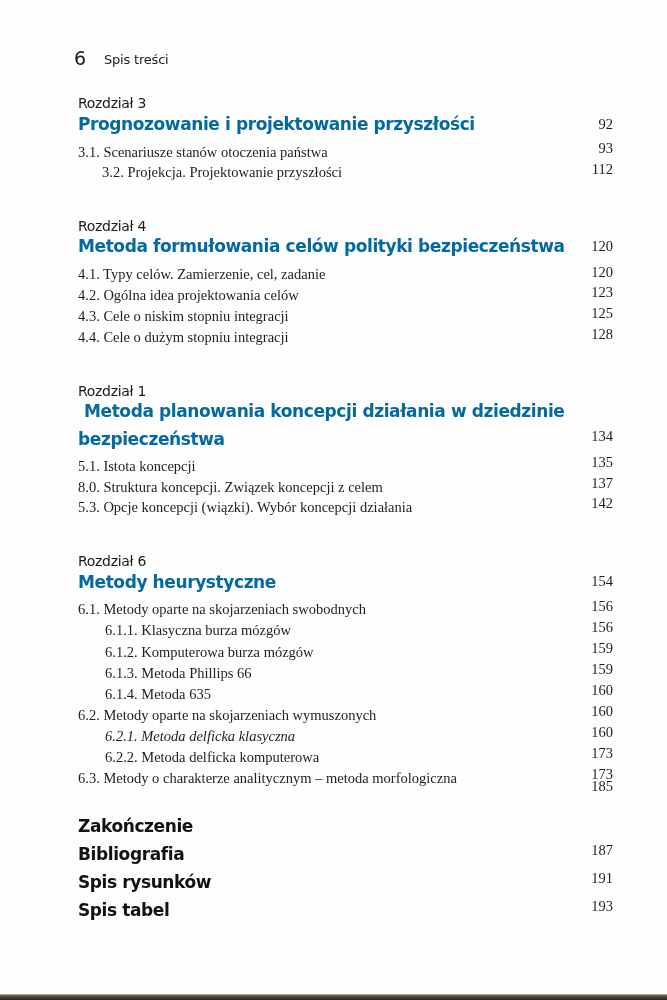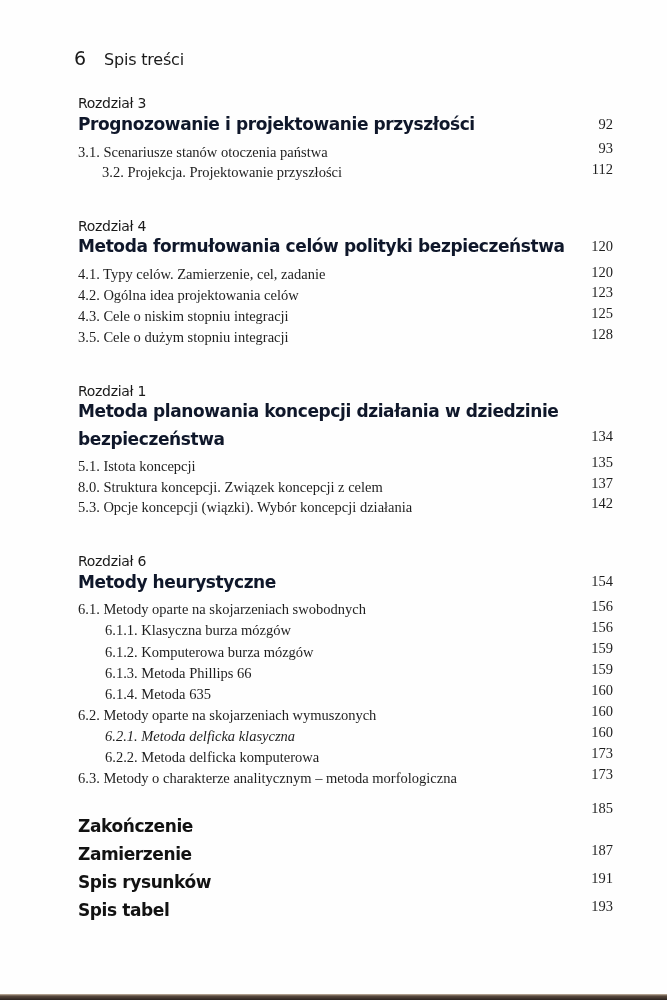--- a/index.html
+++ b/index.html
@@ -36,21 +36,21 @@
       color: #1a1a1a;
     }
     .running-head .pnum {
       font-size: 19px;
       position: absolute;
       left: 0;
       top: 0;
       line-height: 22px;
     }
     .running-head .htitle {
-      font-size: 16px;
+      font-size: 13px;
       position: absolute;
       left: 30px;
       top: 6px;
       white-space: nowrap;
       line-height: 14px;
       letter-spacing: -0.2px;
     }
 
     .toc {
       position: absolute;
@@ -66,21 +66,21 @@
       font-family: "DejaVu Sans", sans-serif;
       font-size: 14px;
       color: #1a1a1a;
       letter-spacing: -0.3px;
       line-height: 18px;
     }
     .ch-title {
       font-family: "DejaVu Sans", sans-serif;
       font-weight: bold;
       font-size: 17px;
-      color: #0f172a;
+      color: #0369a1;
       letter-spacing: -0.4px;
       line-height: 22px;
     }
     .entry {
       font-family: "Liberation Serif", serif;
       font-size: 14.5px;
       color: #1e1e1e;
       line-height: 18px;
     }
     .entry.sub { padding-left: 27px; }
@@ -136,27 +136,27 @@
 
       <div class="abs entry" style="top:265px;">4.1. Typy celów. Zamierzenie, cel, zadanie</div>
       <div class="pg" style="top: 263px; direction: ltr; width: auto; left: 513.25px;">120</div>
 
       <div class="abs entry" style="top:286px;font-family:Liberation Serif, serif;">4.2. Ogólna idea projektowania celów</div>
       <div class="pg" style="top: 283px; direction: ltr; width: auto; left: 513.25px;">123</div>
 
       <div class="abs entry" style="top:307px;">4.3. Cele o niskim stopniu integracji</div>
       <div class="pg" style="top: 304px; direction: ltr; width: auto; left: 513.25px;">125</div>
 
-      <div class="abs entry" style="top:328px;">3.5. Cele o dużym stopniu integracji</div>
+      <div class="abs entry" style="top:328px;">4.4. Cele o dużym stopniu integracji</div>
       <div class="pg" style="top: 325px; direction: ltr; width: auto; left: 513.25px;">128</div>
     </div>
 
     <div>
       <div class="abs ch-label" style="top:382px;">Rozdział 1</div>
-      <div class="abs ch-title" style="top:400px;">Metoda planowania koncepcji działania w dziedzinie</div>
+      <div class="abs ch-title" style="top:400px;margin-left:6px;">Metoda planowania koncepcji działania w dziedzinie</div>
       <div class="abs ch-title" style="top:428px;">bezpieczeństwa</div>
       <div class="pg" style="top: 427px; direction: ltr; width: auto; left: 513.25px;">134</div>
 
       <div class="abs entry" style="top:457px;">5.1. Istota koncepcji</div>
       <div class="pg" style="top: 453px; direction: ltr; width: auto; left: 513.25px;">135</div>
 
       <div class="abs entry" style="top:478px;">8.0. Struktura koncepcji. Związek koncepcji z celem</div>
       <div class="pg" style="top: 474px; direction: ltr; width: auto; left: 513.25px;">137</div>
 
       <div class="abs entry" style="top:498px;">5.3. Opcje koncepcji (wiązki). Wybór koncepcji działania</div>
@@ -191,23 +191,23 @@
 
       <div class="abs entry sub" style="top:748px;">6.2.2. Metoda delficka komputerowa</div>
       <div class="pg" style="top: 744px; direction: ltr; width: auto; left: 513.25px;">173</div>
 
       <div class="abs entry" style="top:769px;">6.3. Metody o charakterze analitycznym – metoda morfologiczna</div>
       <div class="pg" style="top: 765px; direction: ltr; width: auto; left: 513.25px;">173</div>
     </div>
 
     <div>
       <div class="abs end-title" style="top:815px;">Zakończenie</div>
-      <div class="pg" style="top: 799px; direction: ltr; width: auto; left: 513.25px;">185</div>
-
-      <div class="abs end-title" style="top:843px;">Zamierzenie</div>
+      <div class="pg" style="top: 777px; direction: ltr; width: auto; left: 513.25px;">185</div>
+
+      <div class="abs end-title" style="top:843px;">Bibliografia</div>
       <div class="pg" style="top: 841px; direction: ltr; width: auto; left: 513.25px;">187</div>
 
       <div class="abs end-title" style="top:871px;">Spis rysunków</div>
       <div class="pg" style="top: 869px; direction: ltr; width: auto; left: 513.25px;">191</div>
 
       <div class="abs end-title" style="top:899px;">Spis tabel</div>
       <div class="pg" style="top: 897px; direction: ltr; width: auto; left: 513.25px;">193</div>
     </div>
 
   </div>

